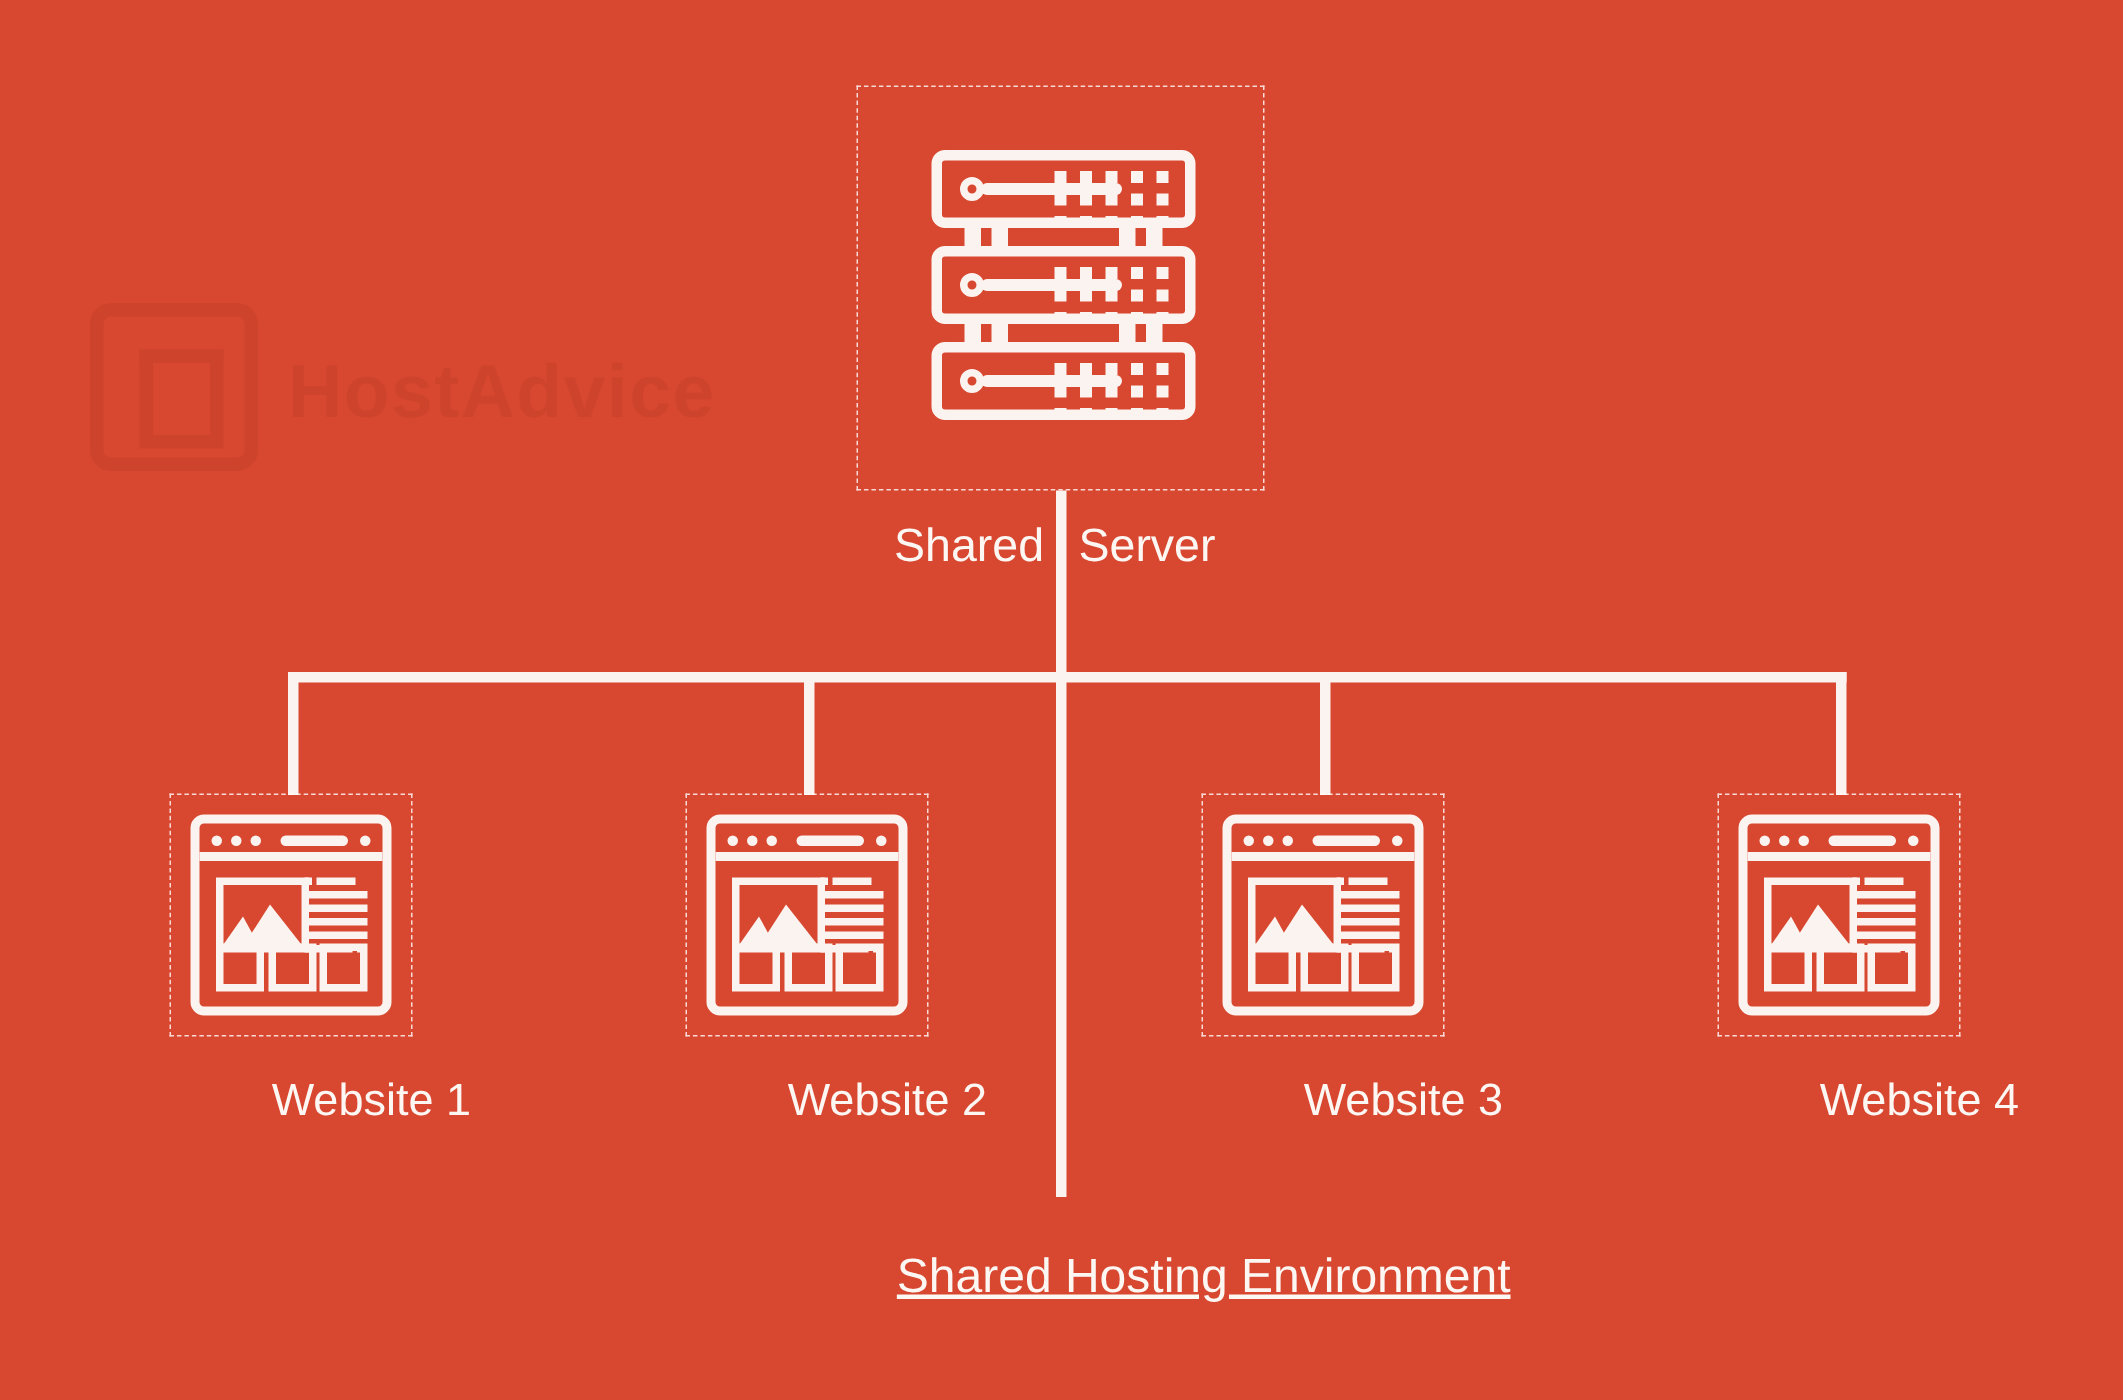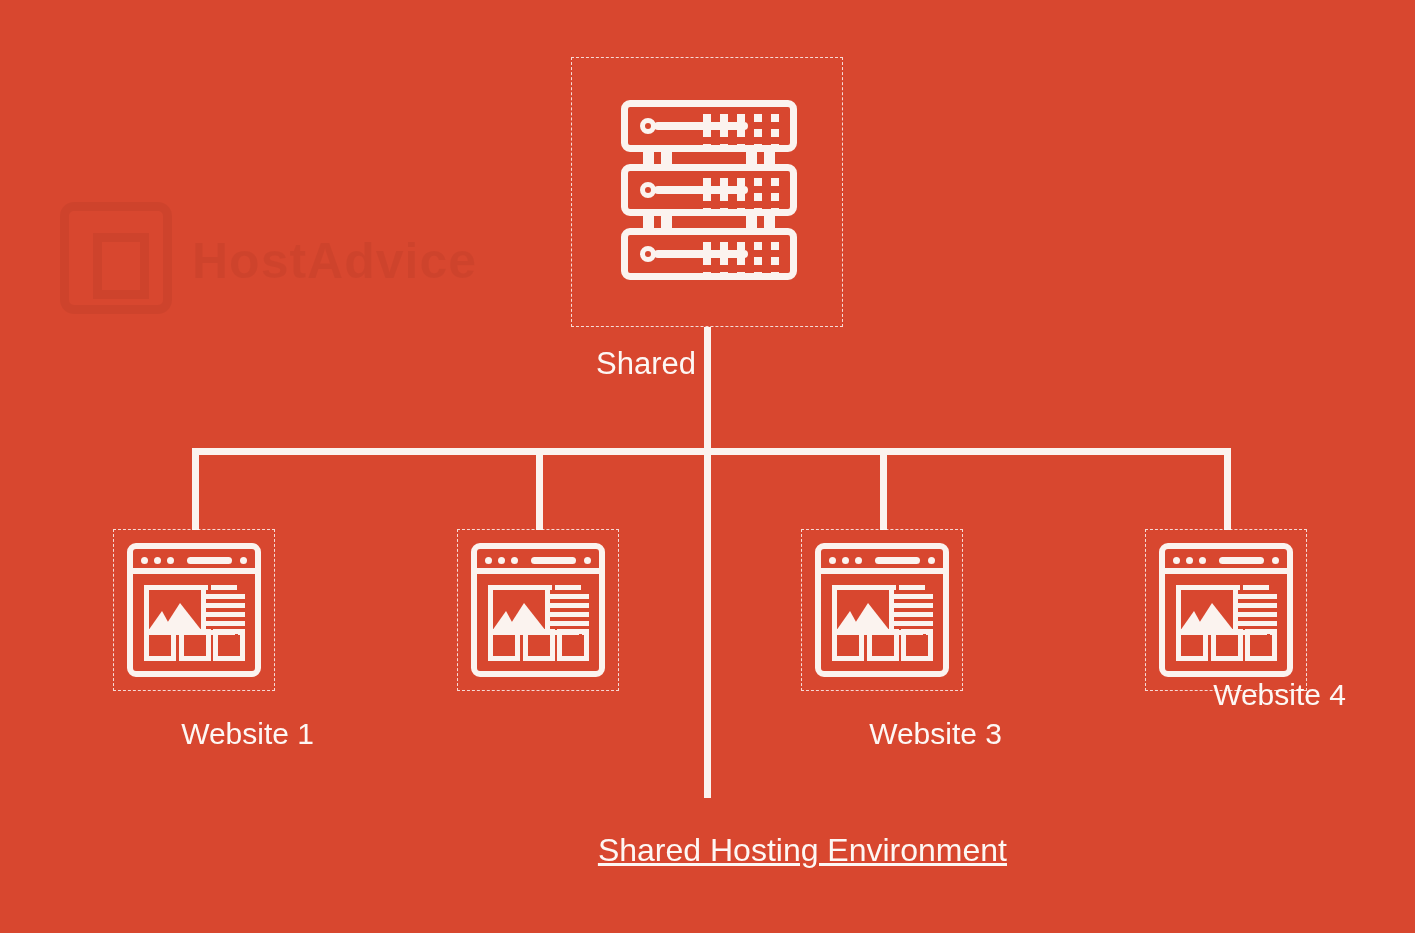--- a/index.html
+++ b/index.html
@@ -220,20 +220,21 @@
         <i></i>
           <i></i>
           <i></i>
           <i></i>
           <i></i>
       </div>
     </div>
   </div>
 
   <div class="label label-server" style="left:481px; top:346px; width:215px; text-align:right;">Shared</div>
+  <div class="label label-server" style="left:719px; top:346px; width:215px; text-align:left;">Server</div>
 
   <div class="line line-v" style="left:704px; top:327px; height:471px;"></div>
 
   <div class="line line-h" style="left:192px; top:448px; width:1039px;"></div>
 
   <div class="line line-v" style="left:192px; top:448px; height:82px;"></div>
   <div class="line line-v" style="left:536px; top:448px; height:82px;"></div>
   <div class="line line-v" style="left:880px; top:448px; height:82px;"></div>
   <div class="line line-v" style="left:1224px; top:448px; height:82px;"></div>
 
@@ -322,20 +323,21 @@
             <span class="sl-dot"></span>
           </div>
       </div>
       <div class="thumbs">
         <span class="thumb"></span>
         <span class="thumb"></span>
         <span class="thumb"></span>
       </div>
     </div>
   </div>
+  <div class="label label-site" style="left:418px; top:717px; width:240px;">Website 2</div>
 
   <div class="dashed-box" style="left:801px; top:529px; width:162px; height:162px;"></div>
   <div class="site-icon" style="left:815px; top:543px;">
     <div class="browser">
       <div class="browser-bar">
         <span class="bb-dot d1"></span>
         <span class="bb-dot d2"></span>
         <span class="bb-dot d3"></span>
         <span class="bb-url"></span>
         <span class="bb-dot d4"></span>
@@ -415,17 +417,17 @@
             <span class="sl-dot"></span>
           </div>
       </div>
       <div class="thumbs">
         <span class="thumb"></span>
         <span class="thumb"></span>
         <span class="thumb"></span>
       </div>
     </div>
   </div>
-  <div class="label label-site" style="left:1106px; top:678px; width:240px;">Website 4</div>
+  <div class="label label-site" style="left:1106px; top:717px; width:240px;">Website 4</div>
 
   <div class="label label-footer" style="left:407px; top:832px; width:600px;text-decoration:underline;">Shared Hosting Environment</div>
 
 </div>
 
 </body></html>

